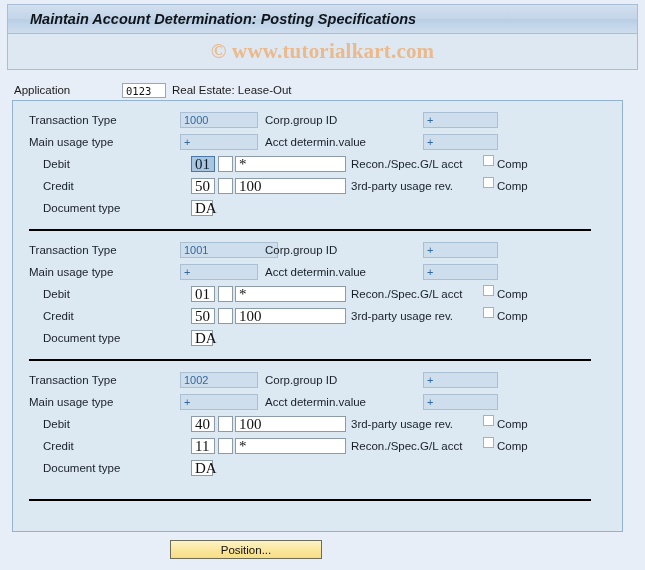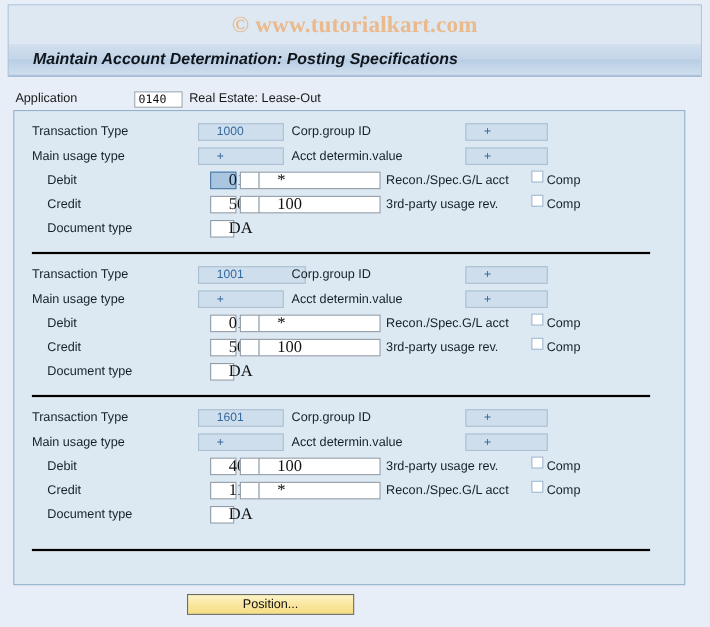--- a/index.html
+++ b/index.html
@@ -141,21 +141,21 @@
     color: #17202a;
   }
 
   
   .fld {
     position: absolute;
     box-sizing: border-box;
     height: 16px;
     line-height: 14px;
     font-size: 11px;
-    padding-left: 16px;
+    padding-left: 3px;
     font-family: "Liberation Sans", sans-serif;
   }
   .fld.ro {                    
     background: #cfdeec;
     border: 1px solid #aabfd2;
     color: #33699e;
   }
   .fld.inp {                   
     background: #ffffff;
     border: 1px solid #8d9aa7;
@@ -209,31 +209,31 @@
     align-items: center;
     justify-content: center;
     cursor: pointer;
     font-family: "Liberation Sans", sans-serif;
   }
 </style>
 </head>
 <body>
 
 <div id="titlebar-wrap">
+  <div id="titlebar">
+    <div id="titlebar-title">Maintain Account Determination: Posting Specifications</div>
+  </div>
   <div id="watermark-row">
     <div id="watermark">© www.tutorialkart.com</div>
   </div>
-  <div id="titlebar">
-    <div id="titlebar-title">Maintain Account Determination: Posting Specifications</div>
-  </div>
 </div>
 
 <div id="app-row">
   <div id="app-label">Application</div>
-  <div id="app-value">0140</div>
+  <div id="app-value">0123</div>
   <div id="app-desc">Real Estate: Lease-Out</div>
 </div>
 
 <div id="panel">
   <div id="panel-body">
 
     <div class="block" style="top: 10px;">
         <div class="row" style="top: 0px;">
           <div class="lbl" style="left: 16px;">Transaction Type</div>
           <div class="fld ro" style="left: 167px; width: 78px; top: 1px;">1000</div>
@@ -311,21 +311,21 @@
         </div>
         <div class="row" style="top: 88px;">
           <div class="lbl" style="left: 30px;">Document type</div>
           <div class="fld inp" style="left: 178px; width: 22px; top: 1px;">DA</div>
         </div>
         <div class="block-rule" style="top: 118px;"></div>
       </div>
       <div class="block" style="top: 270px;">
         <div class="row" style="top: 0px;">
           <div class="lbl" style="left: 16px;">Transaction Type</div>
-          <div class="fld ro" style="left: 167px; width: 78px; top: 1px;">1601</div>
+          <div class="fld ro" style="left: 167px; width: 78px; top: 1px;">1002</div>
           <div class="lbl" style="left: 252px;">Corp.group ID</div>
           <div class="fld ro" style="left: 410px; width: 75px; top: 1px;">+</div>
         </div>
         <div class="row" style="top: 22px;">
           <div class="lbl" style="left: 16px;">Main usage type</div>
           <div class="fld ro" style="left: 167px; width: 78px; top: 1px;">+</div>
           <div class="lbl" style="left: 252px;">Acct determin.value</div>
           <div class="fld ro" style="left: 410px; width: 75px; top: 1px;">+</div>
         </div>
         <div class="row" style="top: 44px;">

